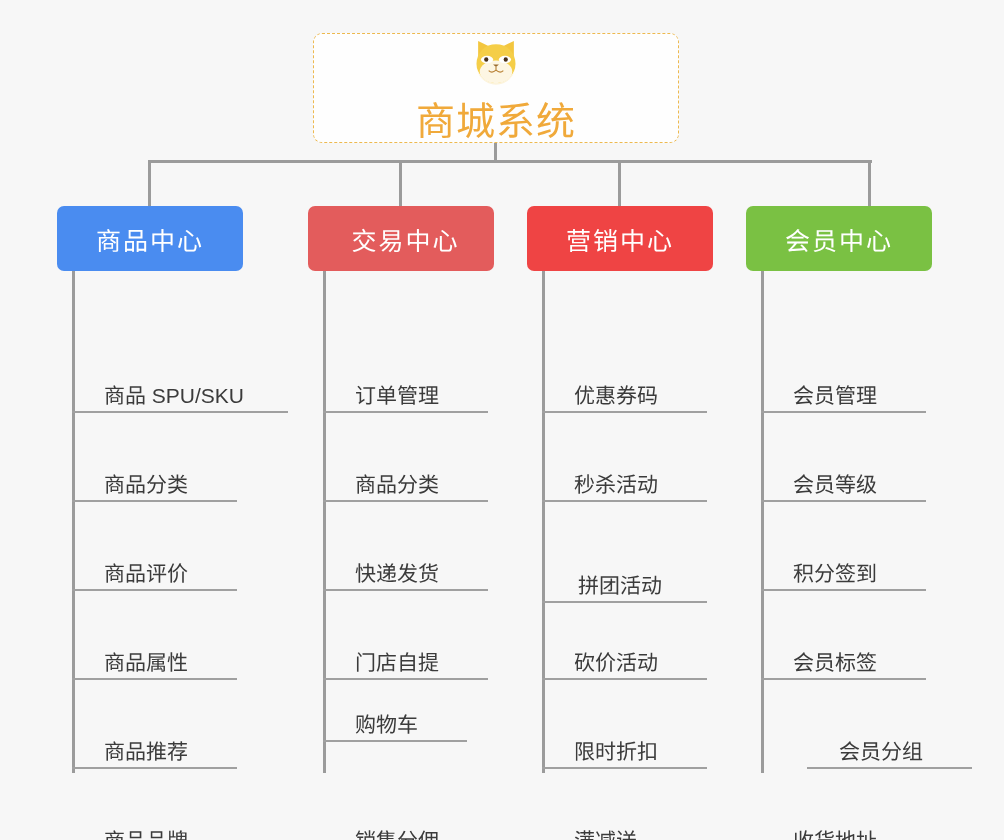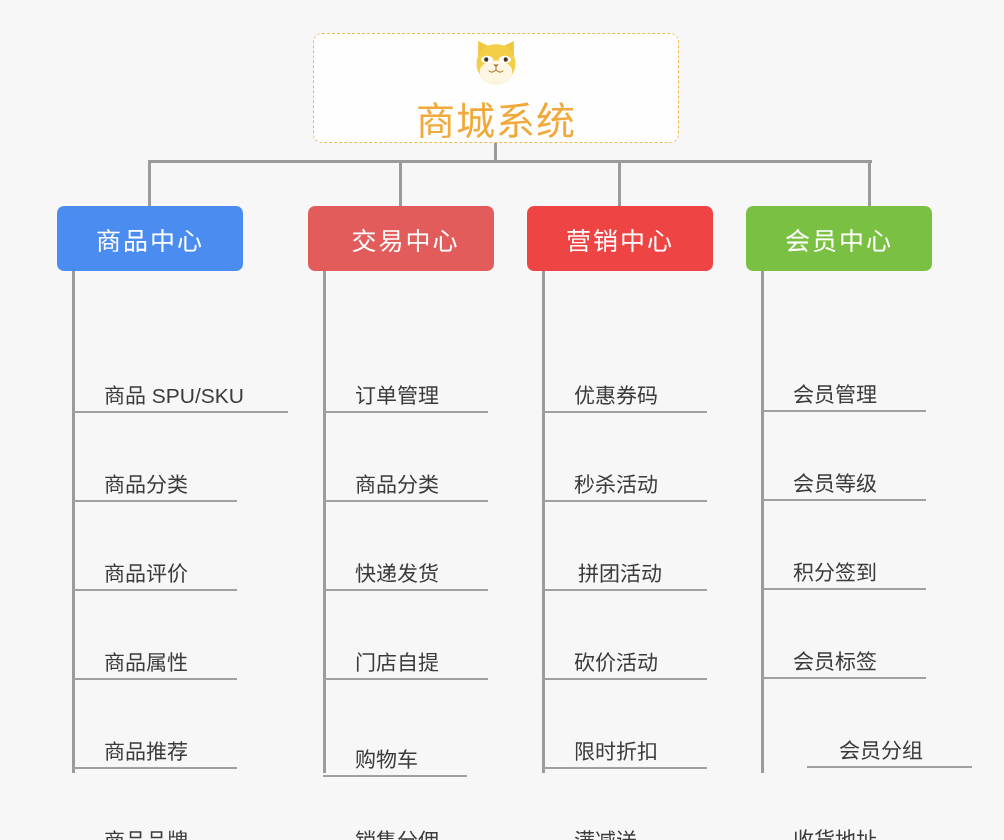--- a/index.html
+++ b/index.html
@@ -192,61 +192,61 @@
       </div>
       <div class="leaf" style="top:203px;width:165px;">
         <span class="leaf-label">商品分类</span>
       </div>
       <div class="leaf" style="top:292px;width:165px;">
         <span class="leaf-label">快递发货</span>
       </div>
       <div class="leaf" style="top:381px;width:165px;">
         <span class="leaf-label">门店自提</span>
       </div>
-      <div class="leaf" style="top:478px;width:144px;">
+      <div class="leaf" style="top:443px;width:144px;">
         <span class="leaf-label">购物车</span>
       </div>
       <div class="leaf" style="top:559px;width:165px;">
         <span class="leaf-label">销售分佣</span>
       </div>
     </div>
   </div>
 
   <div class="column" id="col-2" style="left:527px;width:186px;">
     <div class="col-header" style="background: #ef4444;">
       <span>营销中心</span>
     </div>
     <div class="branch-area" style="height:530px;">
       <div class="trunk" style="height: 502px; background: rgb(155, 155, 155);"></div>
       <div class="leaf" style="top:114px;width:165px;">
         <span class="leaf-label">优惠券码</span>
       </div>
       <div class="leaf" style="top:203px;width:165px;">
         <span class="leaf-label">秒杀活动</span>
       </div>
-      <div class="leaf" style="top:292px;width:165px;padding-left:36px;">
+      <div class="leaf" style="top:304px;width:165px;padding-left:36px;">
         <span class="leaf-label">拼团活动</span>
       </div>
       <div class="leaf" style="top:381px;width:165px;">
         <span class="leaf-label">砍价活动</span>
       </div>
       <div class="leaf" style="top:470px;width:165px;">
         <span class="leaf-label">限时折扣</span>
       </div>
       <div class="leaf" style="top:559px;width:144px;">
         <span class="leaf-label">满减送</span>
       </div>
     </div>
   </div>
 
   <div class="column" id="col-3" style="left:746px;width:186px;">
     <div class="col-header" style="background: rgb(122, 193, 67);">
       <span>会员中心</span>
     </div>
-    <div class="branch-area" style="height:530px;font-family:Liberation Serif, serif;">
+    <div class="branch-area" style="height:530px;">
       <div class="trunk" style="height: 502px; background: rgb(155, 155, 155);"></div>
       <div class="leaf" style="top:114px;width:165px;">
         <span class="leaf-label">会员管理</span>
       </div>
       <div class="leaf" style="top:203px;width:165px;">
         <span class="leaf-label">会员等级</span>
       </div>
       <div class="leaf" style="top:292px;width:165px;">
         <span class="leaf-label">积分签到</span>
       </div>

